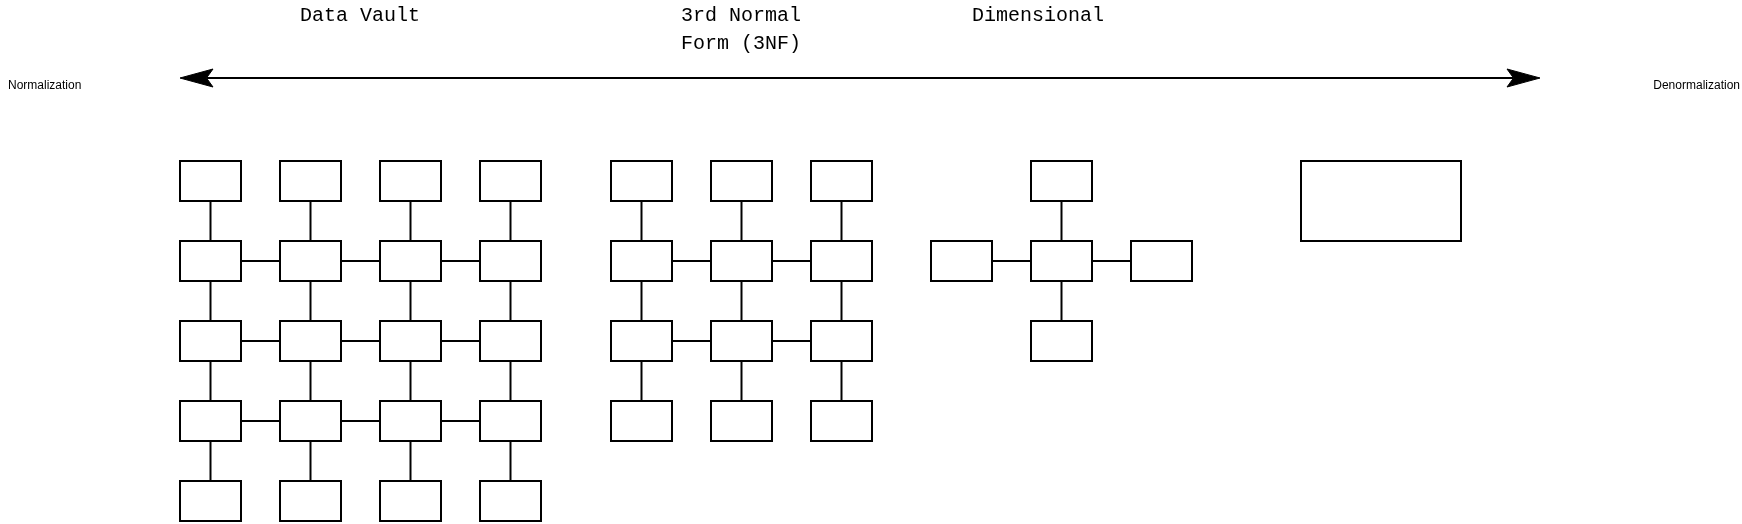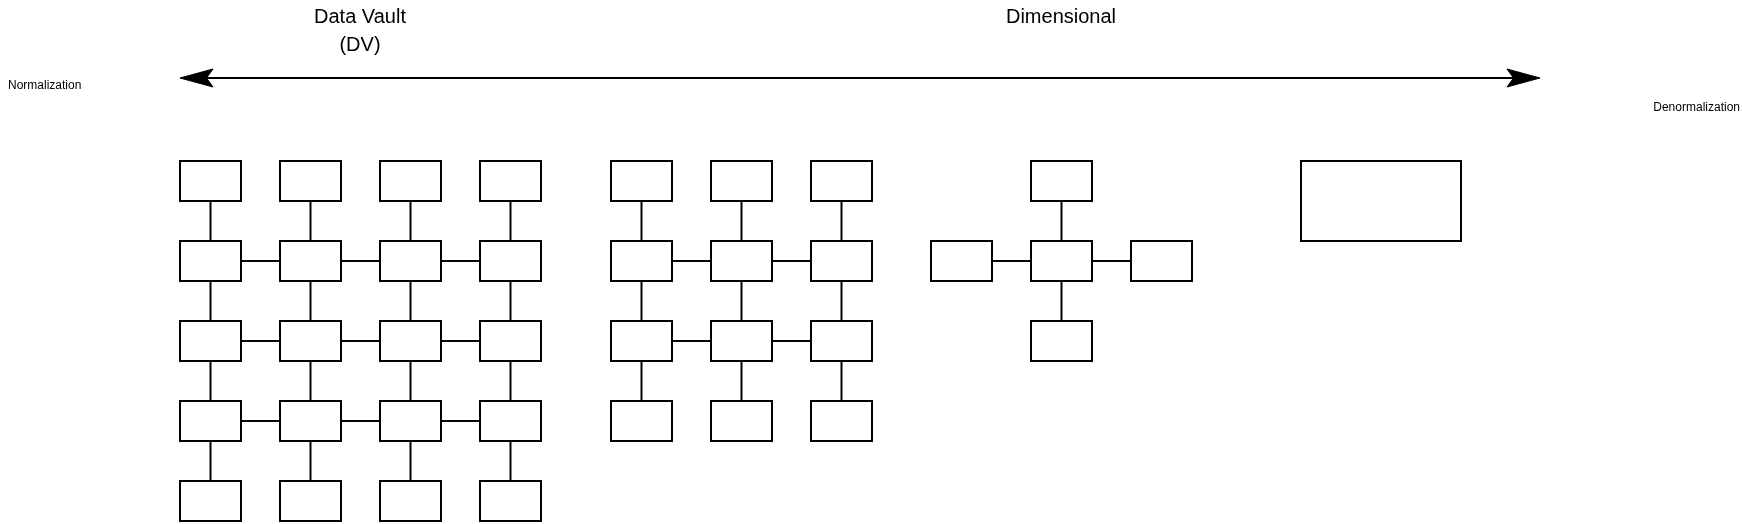--- a/index.html
+++ b/index.html
@@ -14,30 +14,31 @@
   }
   .canvas svg { position: absolute; left: 0; top: 0; }
   .axis-label {
     position: absolute;
     top: 72px;
     font-size: 12px;
     line-height: 26px;
     white-space: nowrap;
   }
   .axis-label.left  { left: 8px; }
-  .axis-label.right { right: 2px; text-align: right; margin-top: 22px; }
+  .axis-label.right { right: 2px; text-align: right; }
   .cat-label {
     position: absolute;
     top: 2px;
     width: 220px;
     margin-left: -110px; 
     text-align: center;
     font-size: 20px;
     line-height: 28px;
     white-space: nowrap;
+    font-family: Liberation Mono, monospace;
   }
   .cat-label .line { display: block; }
 </style>
 </head>
 <body>
 
 <div class="canvas">
 
   <svg id="shape-layer" width="1742" height="524" viewBox="0 0 1742 524">
     <g id="arrow-group">
@@ -136,22 +137,25 @@
         </g>
       </g>
   </svg>
 
   <div class="axis-label left">Normalization</div>
 
   <div class="axis-label right">Denormalization</div>
 
   <div class="cat-label" style="left:360px">
     <span class="line">Data Vault</span>
-    <span class="line">(DV)</span>
   </div>
 
+  <div class="cat-label" style="left:741px">
+    <span class="line">3rd Normal</span>
+    <span class="line">Form (3NF)</span>
+  </div>
 
-  <div class="cat-label" style="left:1061px">
+  <div class="cat-label" style="left:1038px">
     <span class="line">Dimensional</span>
   </div>
 
 
 </div>
 
 </body></html>

